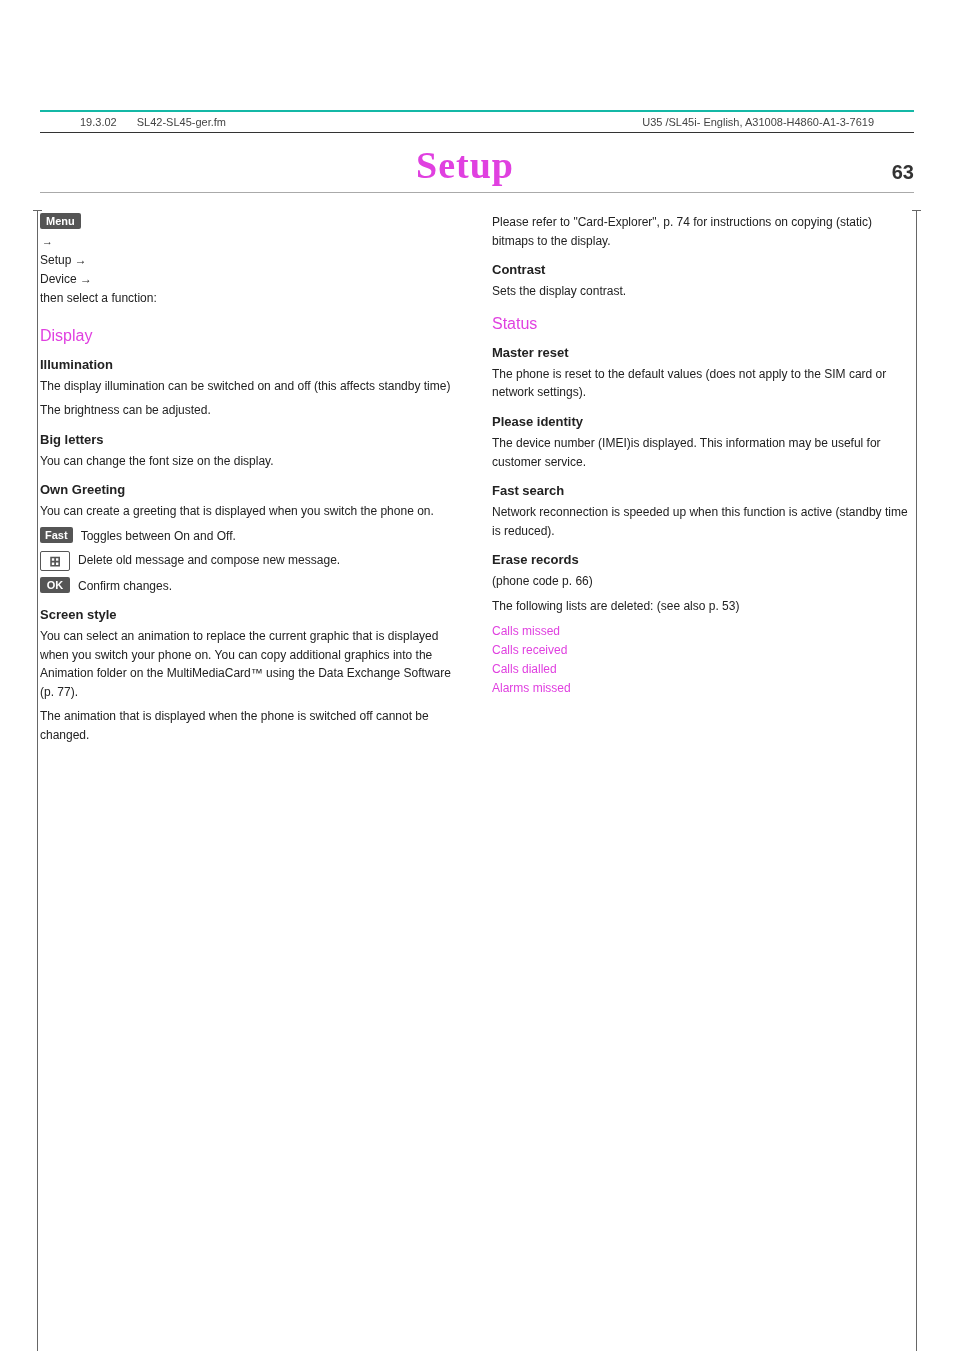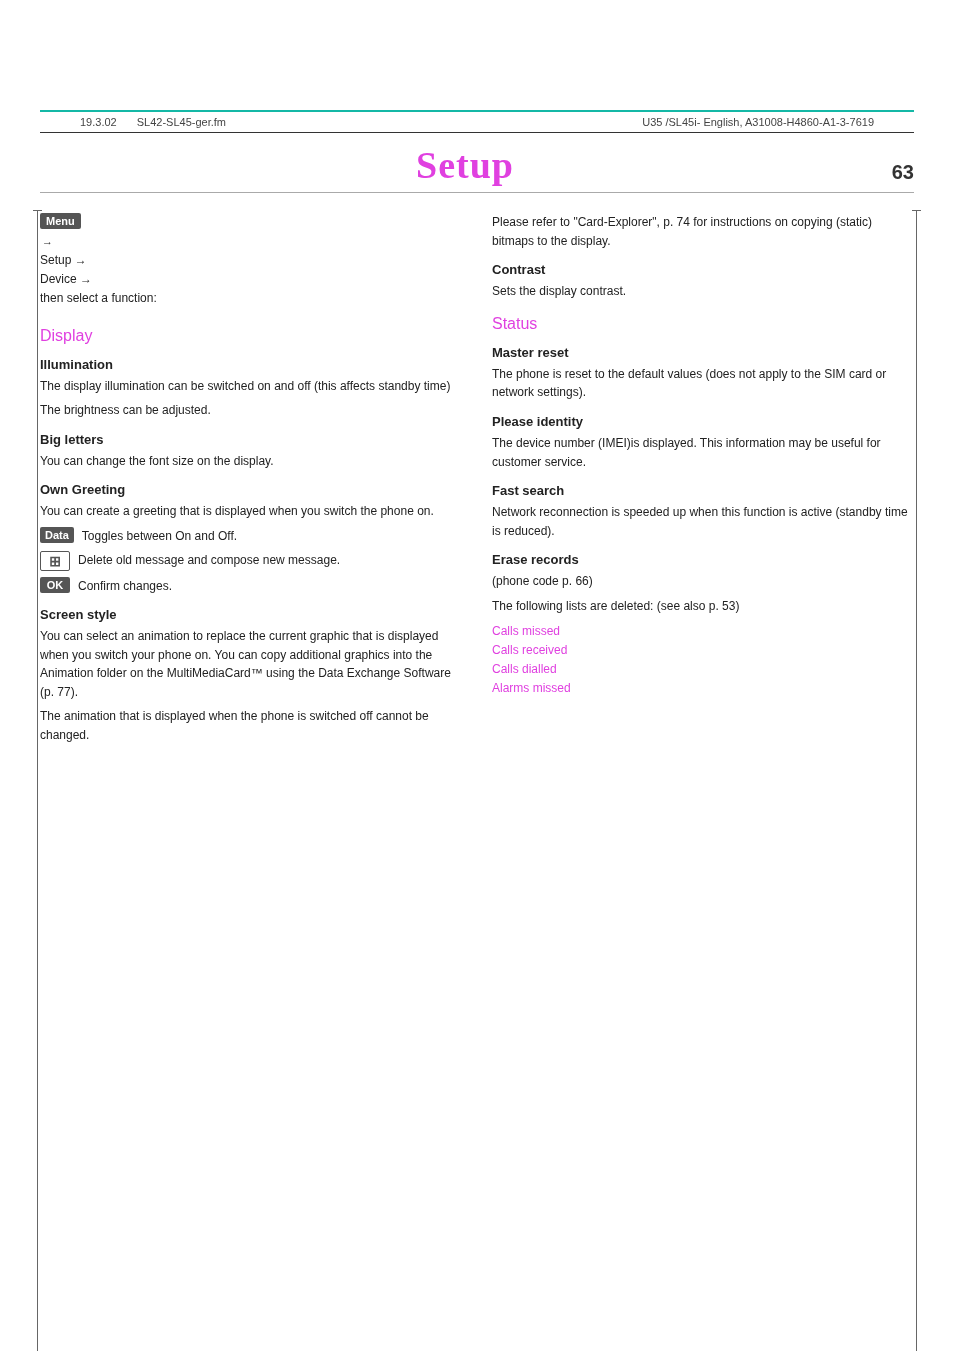--- a/index.html
+++ b/index.html
@@ -276,21 +276,21 @@
       <p class="body-text">The display illumination can be switched on and off (this affects standby time)</p>
       <p class="body-text">The brightness can be adjusted.</p>
 
       <div class="sub-heading">Big letters</div>
       <p class="body-text">You can change the font size on the display.</p>
 
       <div class="sub-heading">Own Greeting</div>
       <p class="body-text">You can create a greeting that is displayed when you switch the phone on.</p>
 
       <div class="icon-text-row">
-        <span class="icon-badge">Data</span>
+        <span class="icon-badge">Fast</span>
         <span class="icon-row-text">Toggles between On and Off.</span>
       </div>
 
       <div class="icon-text-row">
         <span class="icon-badge-outline" style="font-size:14px; line-height:1;">⊞</span>
         <span class="icon-row-text">Delete old message and compose new message.</span>
       </div>
 
       <div class="icon-text-row">
         <span class="icon-badge">OK</span>

